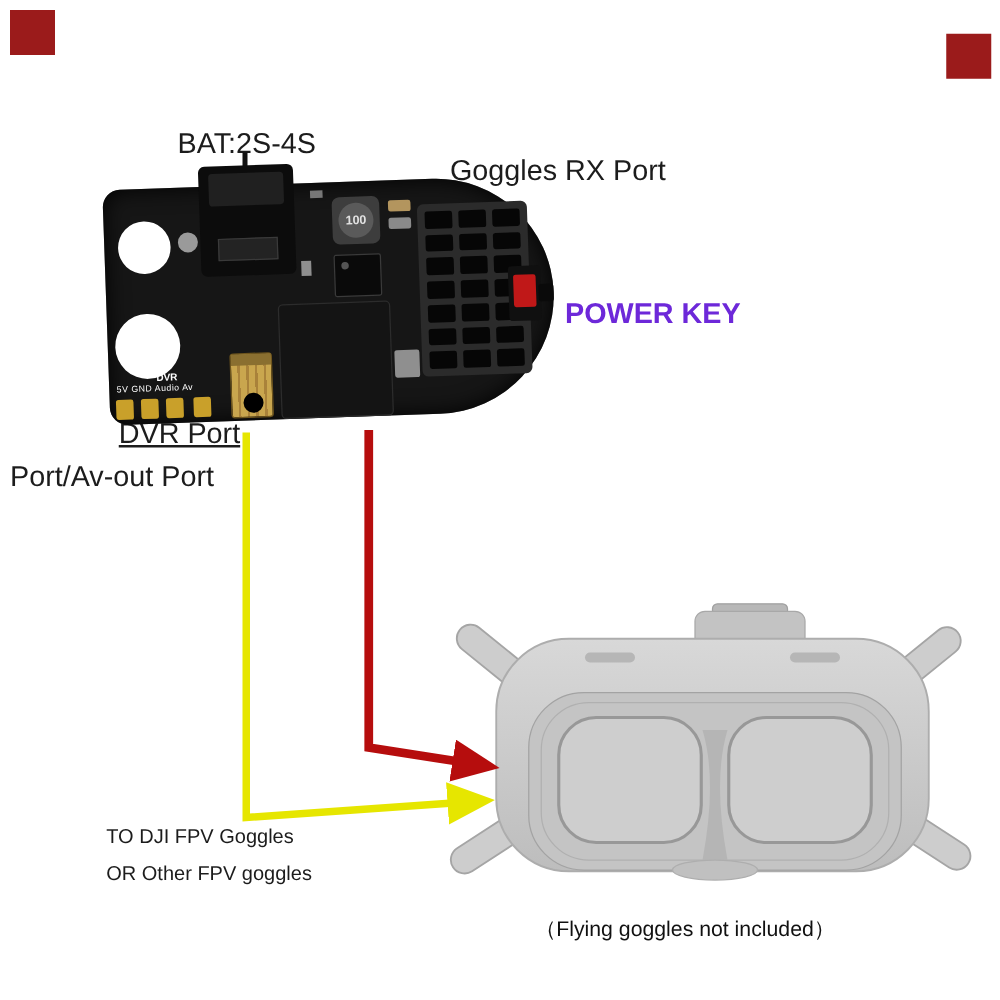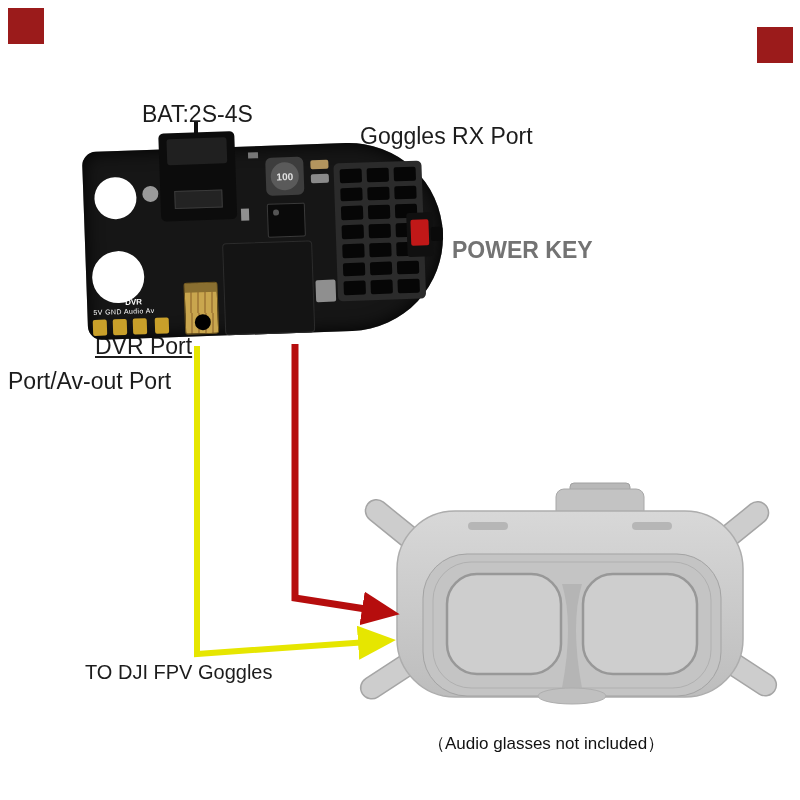--- a/index.html
+++ b/index.html
@@ -3,22 +3,22 @@
 <meta charset="utf-8">
 <style>
   html,body{margin:0;padding:0;background:#fff;}
   .stage{position:relative;width:800px;height:800px;background:#fff;overflow:hidden;
          font-family:"Liberation Sans", sans-serif;color:#1c1c1c;}
   .corner-sq{position:absolute;width:36px;height:36px;background:var(--corner,#9b1b1b);}
   .sq-tl{left:8px;top:8px;}
   .sq-tr{left:757px;top:27px;}
 
   .lbl{position:absolute;font-size:23px;white-space:nowrap;color:#1c1c1c;}
-  .lbl.bold{font-weight:bold;color:#737373;}
-  .lbl.big{font-size:20px;}
+  .lbl.bold{font-weight:bold;color:#6d28d9;}
+  .lbl.big{font-size:16px;}
   .lbl.note{font-size:17px;color:#111;}
   #lbl-bat-in{left:142px;top:101px;}
   #lbl-fatshark{left:360px;top:123px;}
   #lbl-power-key{left:452px;top:237px;}
   #lbl-dvr{left:95px;top:333px;text-decoration:underline;}
   #lbl-audio{left:8px;top:368px;}
   #lbl-batout{left:322px;top:368px;}
   #lbl-goggles1{left:85px;top:661px;}
   #lbl-goggles2{left:85px;top:691px;}
   #lbl-note{left:428px;top:732px;}
@@ -73,21 +73,22 @@
   <div class="corner-sq sq-tl"></div>
   <div class="corner-sq sq-tr"></div>
 
   <div class="lbl" id="lbl-bat-in">BAT:2S-4S</div>
   <div class="leader"></div>
   <div class="lbl" id="lbl-fatshark">Goggles RX Port</div>
   <div class="lbl bold" id="lbl-power-key">POWER KEY</div>
   <div class="lbl" id="lbl-dvr">DVR Port</div>
   <div class="lbl" id="lbl-audio">Port/Av-out Port</div>
   <div class="lbl big" id="lbl-goggles1">TO DJI FPV Goggles</div>
-  <div class="lbl note" id="lbl-note">（Audio glasses not included）</div>
+  <div class="lbl big" id="lbl-goggles2">OR Other FPV goggles</div>
+  <div class="lbl note" id="lbl-note">（Flying goggles not included）</div>
 
   <div class="pcb">
     <div class="hole-top"></div>
     <div class="hole-bottom"></div>
     <div class="hole-small"></div>
 
     <div class="bat-conn">
       <div class="bat-conn-top"></div>
       <div class="bat-conn-slot"></div>
     </div>

